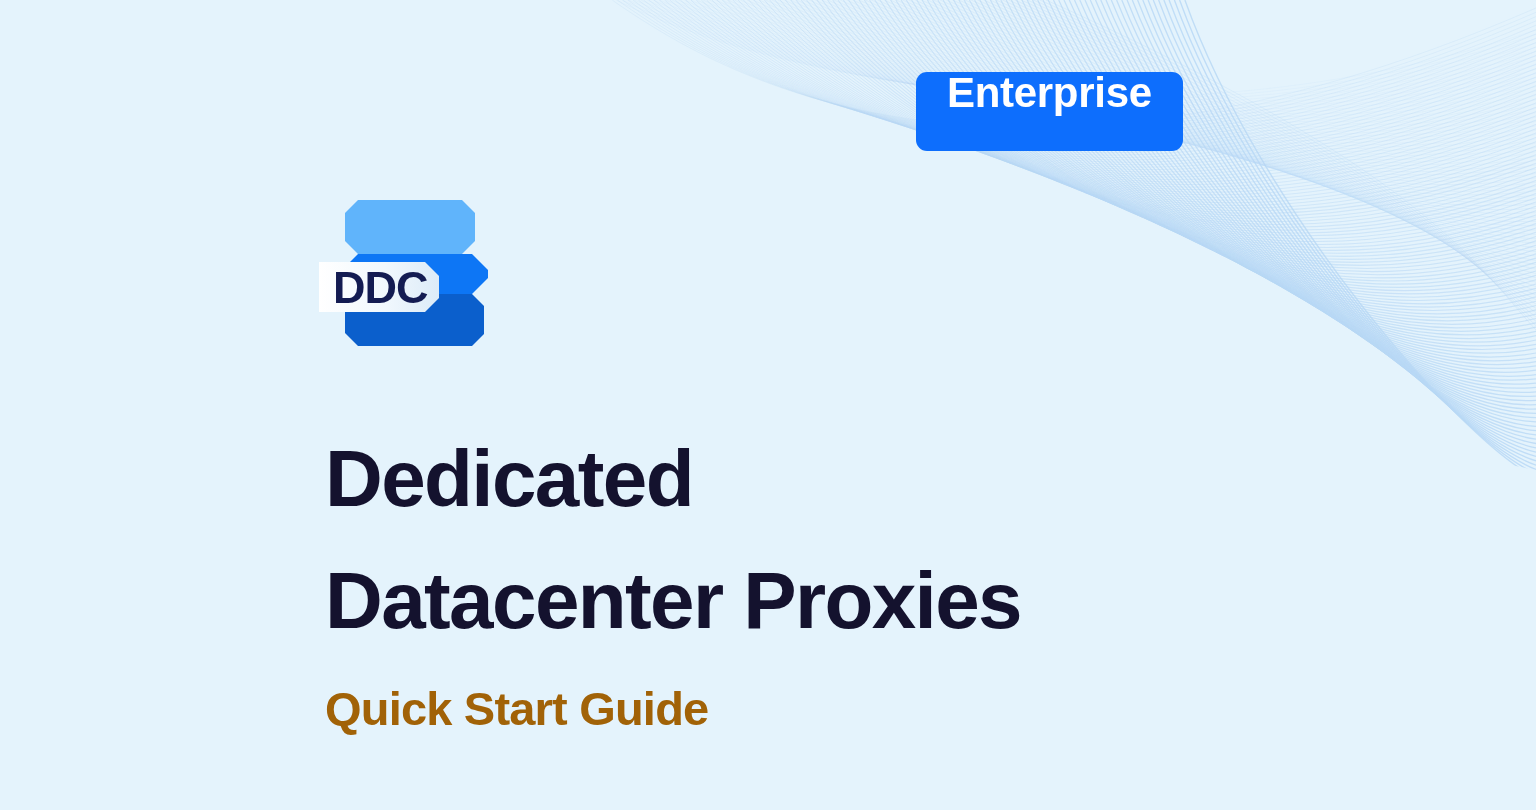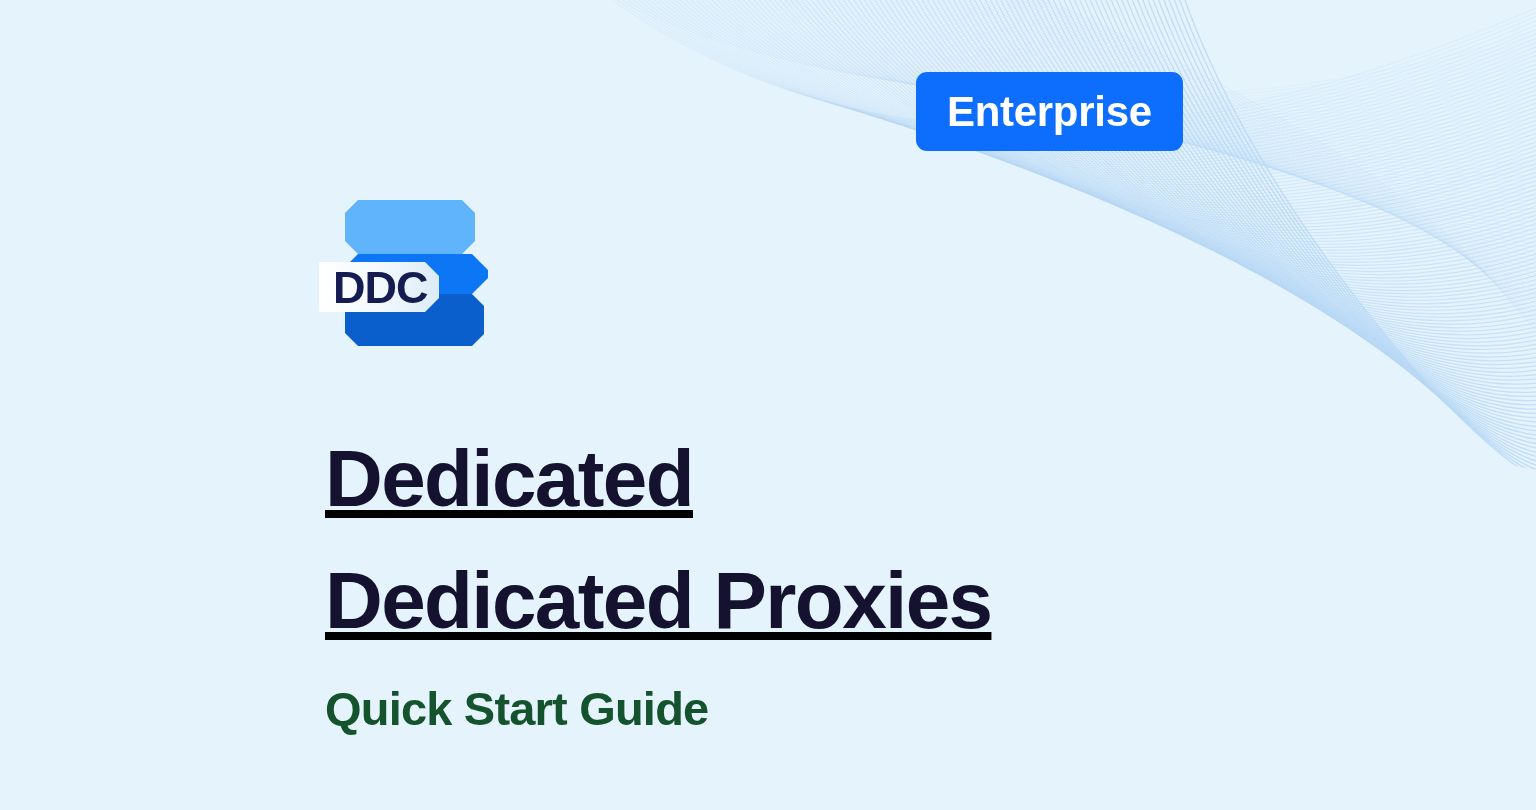--- a/index.html
+++ b/index.html
@@ -29,21 +29,20 @@
     height: 810px;
   }
   
   #badge {
     position: absolute;
     left: 916px;
     top: 72px;
     height: 79px;
     padding: 0 31px;
     display: flex;
-    align-items: center;
     justify-content: center;
     background: #0d6efd;
     border-radius: 11px;
     box-sizing: border-box;
   }
   #badge .badge-text {
     color: #ffffff;
     font-size: 42px;
     font-weight: 700;
     letter-spacing: -0.3px;
@@ -62,35 +61,34 @@
     display: block;
     width: 172px;
     height: 152px;
   }
   
   #title-block {
     position: absolute;
     left: 325px;
     top: 418px;
     width: 1000px;
-    text-decoration: underline;
   }
   .title-line {
     color: #14122e;
     font-size: 80px;
     font-weight: 700;
     line-height: 122px;
     letter-spacing: -1.6px;
     white-space: nowrap;
   }
   #subtitle {
     position: absolute;
     left: 325px;
     top: 681px;
-    color: #14532d;
+    color: #a16207;
     font-size: 47px;
     font-weight: 700;
     letter-spacing: -0.8px;
     line-height: 1.2;
     white-space: nowrap;
   }
 </style>
 </head>
 <body>
 
@@ -323,18 +321,18 @@
       <path fill="#0b5fcc" d="M 39 96 L 153 96 L 165 108 L 165 136 L 153 148 L 39 148 L 26 135 L 26 108 Z"></path>
 
       <path fill="url(#plateGrad)" d="M 0 64 L 106 64 L 120 78 L 120 100 L 106 114 L 0 114 Z"></path>
 
       <text x="14" y="105" font-family="Liberation Sans, sans-serif" font-size="45" font-weight="700" letter-spacing="-1" fill="#141c52">DDC</text>
     </svg>
   </div>
 
   <div id="title-block">
     <div class="title-line">Dedicated</div>
-    <div class="title-line">Dedicated Proxies</div>
+    <div class="title-line">Datacenter Proxies</div>
   </div>
 
   <div id="subtitle">Quick Start Guide</div>
 
 </div>
 
 </body></html>

